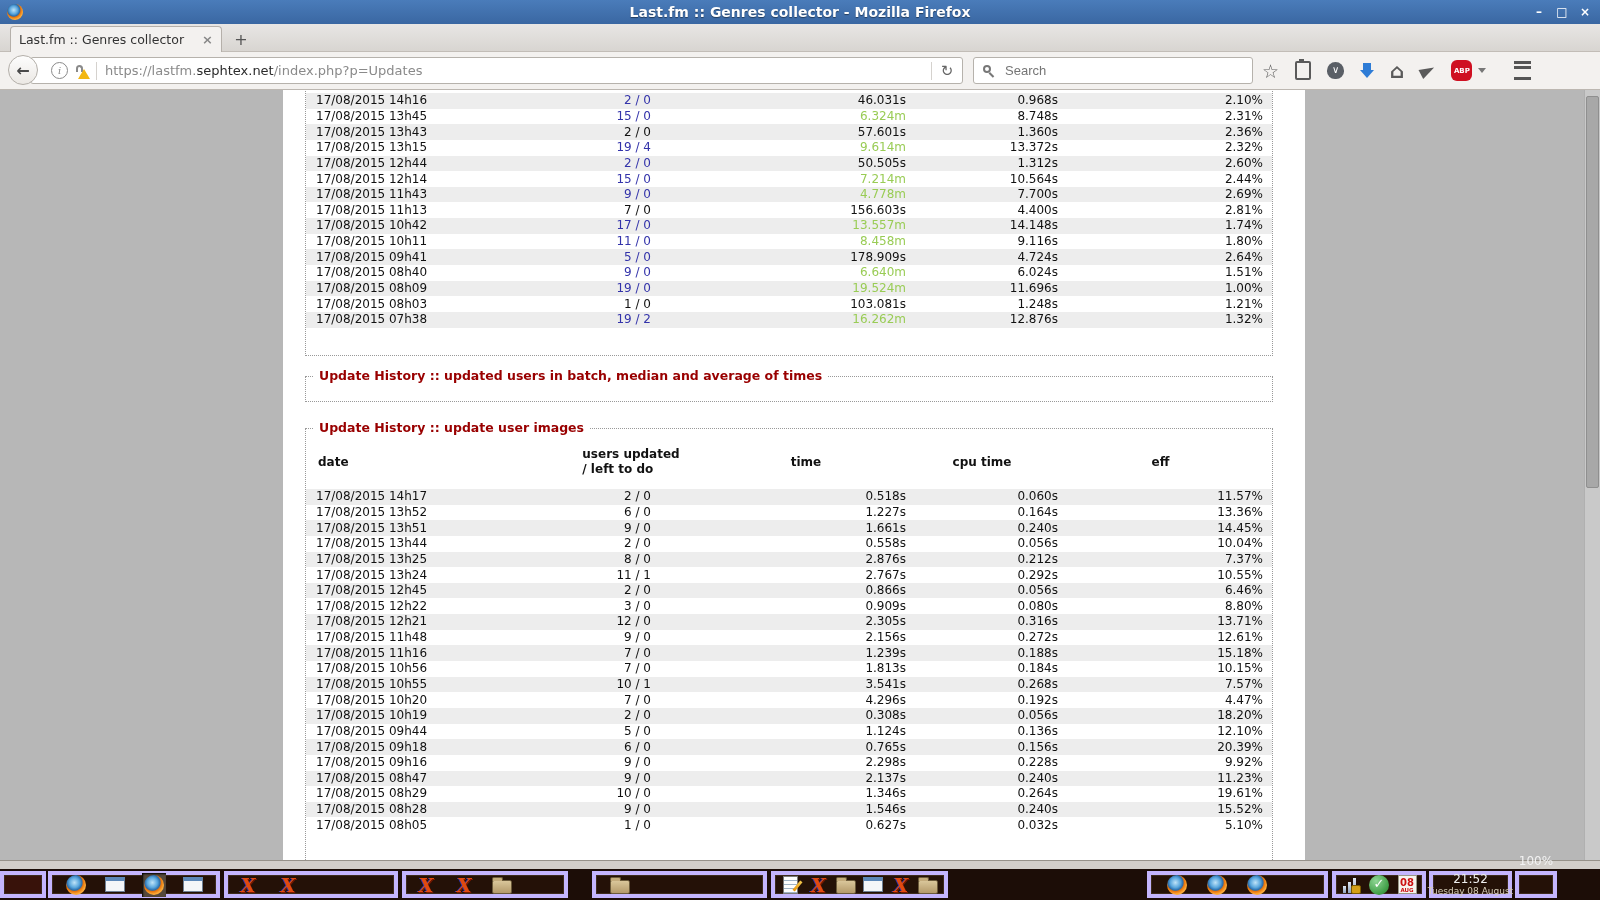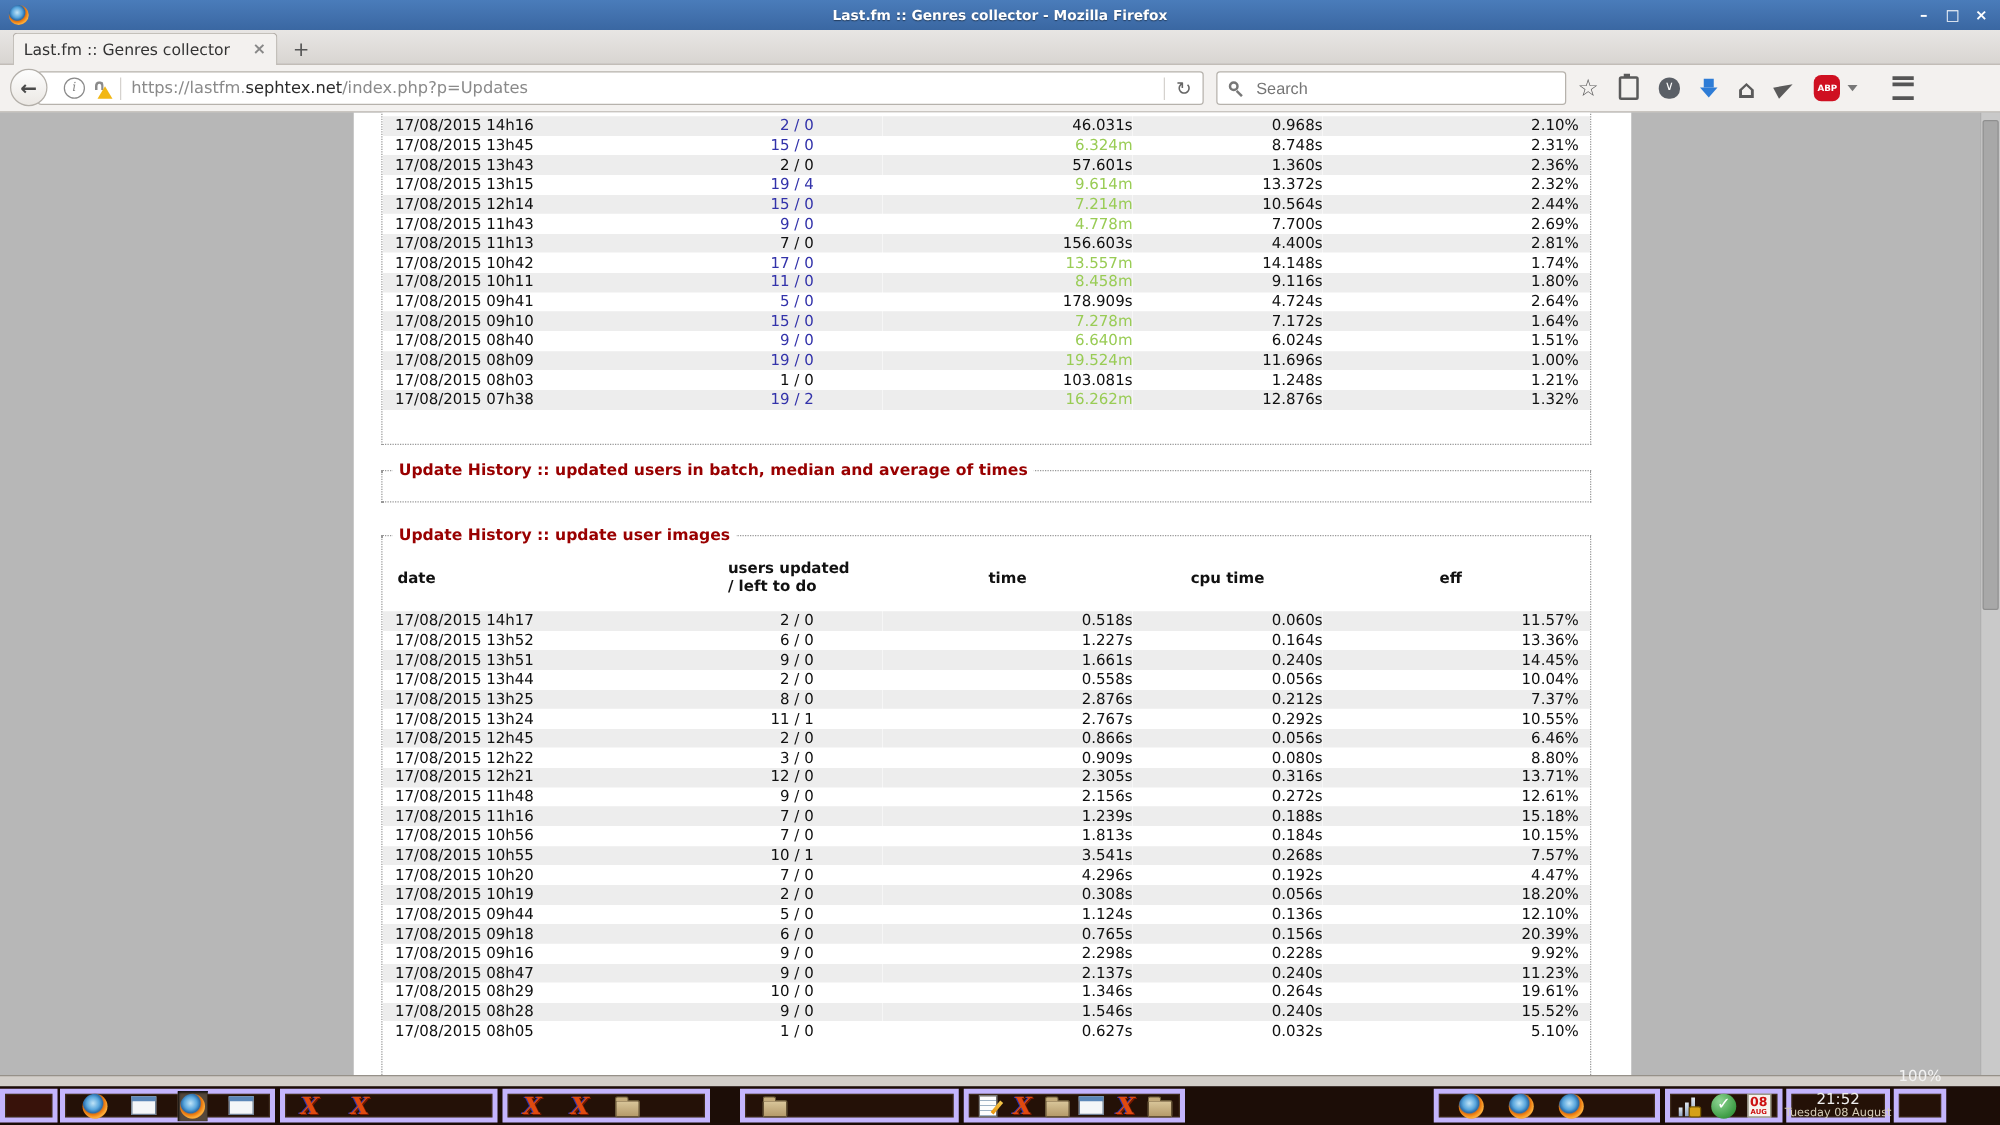--- a/index.html
+++ b/index.html
@@ -3,21 +3,21 @@
 <meta charset="utf-8">
 <style>
   html,body{margin:0;padding:0;background:#555;}
   .screen{position:relative;width:1600px;height:900px;overflow:hidden;
           font-family:"DejaVu Sans",sans-serif;background:#b7b7b7;}
 
   
   .titlebar{position:absolute;top:0;left:0;width:1600px;height:24px;
     background:linear-gradient(#4a7cba,#3a67a2);display:flex;align-items:center;}
   .titlebar .wtitle{position:absolute;left:0;right:0;text-align:center;
-    color:#fff;font-weight:bold;font-size:11px;text-shadow:0 1px 1px rgba(0,0,0,.45);}
+    color:#fff;font-weight:bold;font-size:14px;text-shadow:0 1px 1px rgba(0,0,0,.45);}
   .ff-logo{width:16px;height:16px;margin-left:7px;border-radius:50%;z-index:2;
     background:radial-gradient(circle at 42% 38%,#bfe3f7 0%,#58a6dd 30%,#2b6ca8 45%,#e8740c 52%,#fcb03c 70%,#d85b0a 88%,#9c3f06 100%);}
   .winbtns{position:absolute;right:8px;top:0;height:24px;display:flex;align-items:center;gap:9px;z-index:2;}
   .winbtns span{color:#fff;font-size:12px;font-weight:bold;width:14px;text-align:center;cursor:default;}
 
   
   .tabbar{position:absolute;top:24px;left:0;width:1600px;height:28px;
     background:linear-gradient(#e8e6e4,#d8d5d1);border-bottom:1px solid #c2bdb7;box-sizing:border-box;}
   .tab{position:absolute;left:10px;top:2px;width:212px;height:26px;background:#f3f1ef;
     border:1px solid #b5b0aa;border-bottom:none;border-radius:4px 4px 0 0;
@@ -246,20 +246,27 @@
                 <td class="c-eff">2.36%</td>
               </tr>
               <tr>
                 <td class="c-date">17/08/2015 13h15</td>
                 <td class="c-users blue">19 / 4</td>
                 <td class="c-time green">9.614m</td>
                 <td class="c-cpu">13.372s</td>
                 <td class="c-eff">2.32%</td>
               </tr>
               <tr>
+                <td class="c-date">17/08/2015 12h44</td>
+                <td class="c-users blue">2 / 0</td>
+                <td class="c-time">50.505s</td>
+                <td class="c-cpu">1.312s</td>
+                <td class="c-eff">2.60%</td>
+              </tr>
+              <tr>
                 <td class="c-date">17/08/2015 12h14</td>
                 <td class="c-users blue">15 / 0</td>
                 <td class="c-time green">7.214m</td>
                 <td class="c-cpu">10.564s</td>
                 <td class="c-eff">2.44%</td>
               </tr>
               <tr>
                 <td class="c-date">17/08/2015 11h43</td>
                 <td class="c-users blue">9 / 0</td>
                 <td class="c-time green">4.778m</td>
@@ -286,27 +293,20 @@
                 <td class="c-time green">8.458m</td>
                 <td class="c-cpu">9.116s</td>
                 <td class="c-eff">1.80%</td>
               </tr>
               <tr>
                 <td class="c-date">17/08/2015 09h41</td>
                 <td class="c-users blue">5 / 0</td>
                 <td class="c-time">178.909s</td>
                 <td class="c-cpu">4.724s</td>
                 <td class="c-eff">2.64%</td>
-              </tr>
-              <tr>
-                <td class="c-date">17/08/2015 09h10</td>
-                <td class="c-users blue">15 / 0</td>
-                <td class="c-time green">7.278m</td>
-                <td class="c-cpu">7.172s</td>
-                <td class="c-eff">1.64%</td>
               </tr>
               <tr>
                 <td class="c-date">17/08/2015 08h40</td>
                 <td class="c-users blue">9 / 0</td>
                 <td class="c-time green">6.640m</td>
                 <td class="c-cpu">6.024s</td>
                 <td class="c-eff">1.51%</td>
               </tr>
               <tr>
                 <td class="c-date">17/08/2015 08h09</td>

